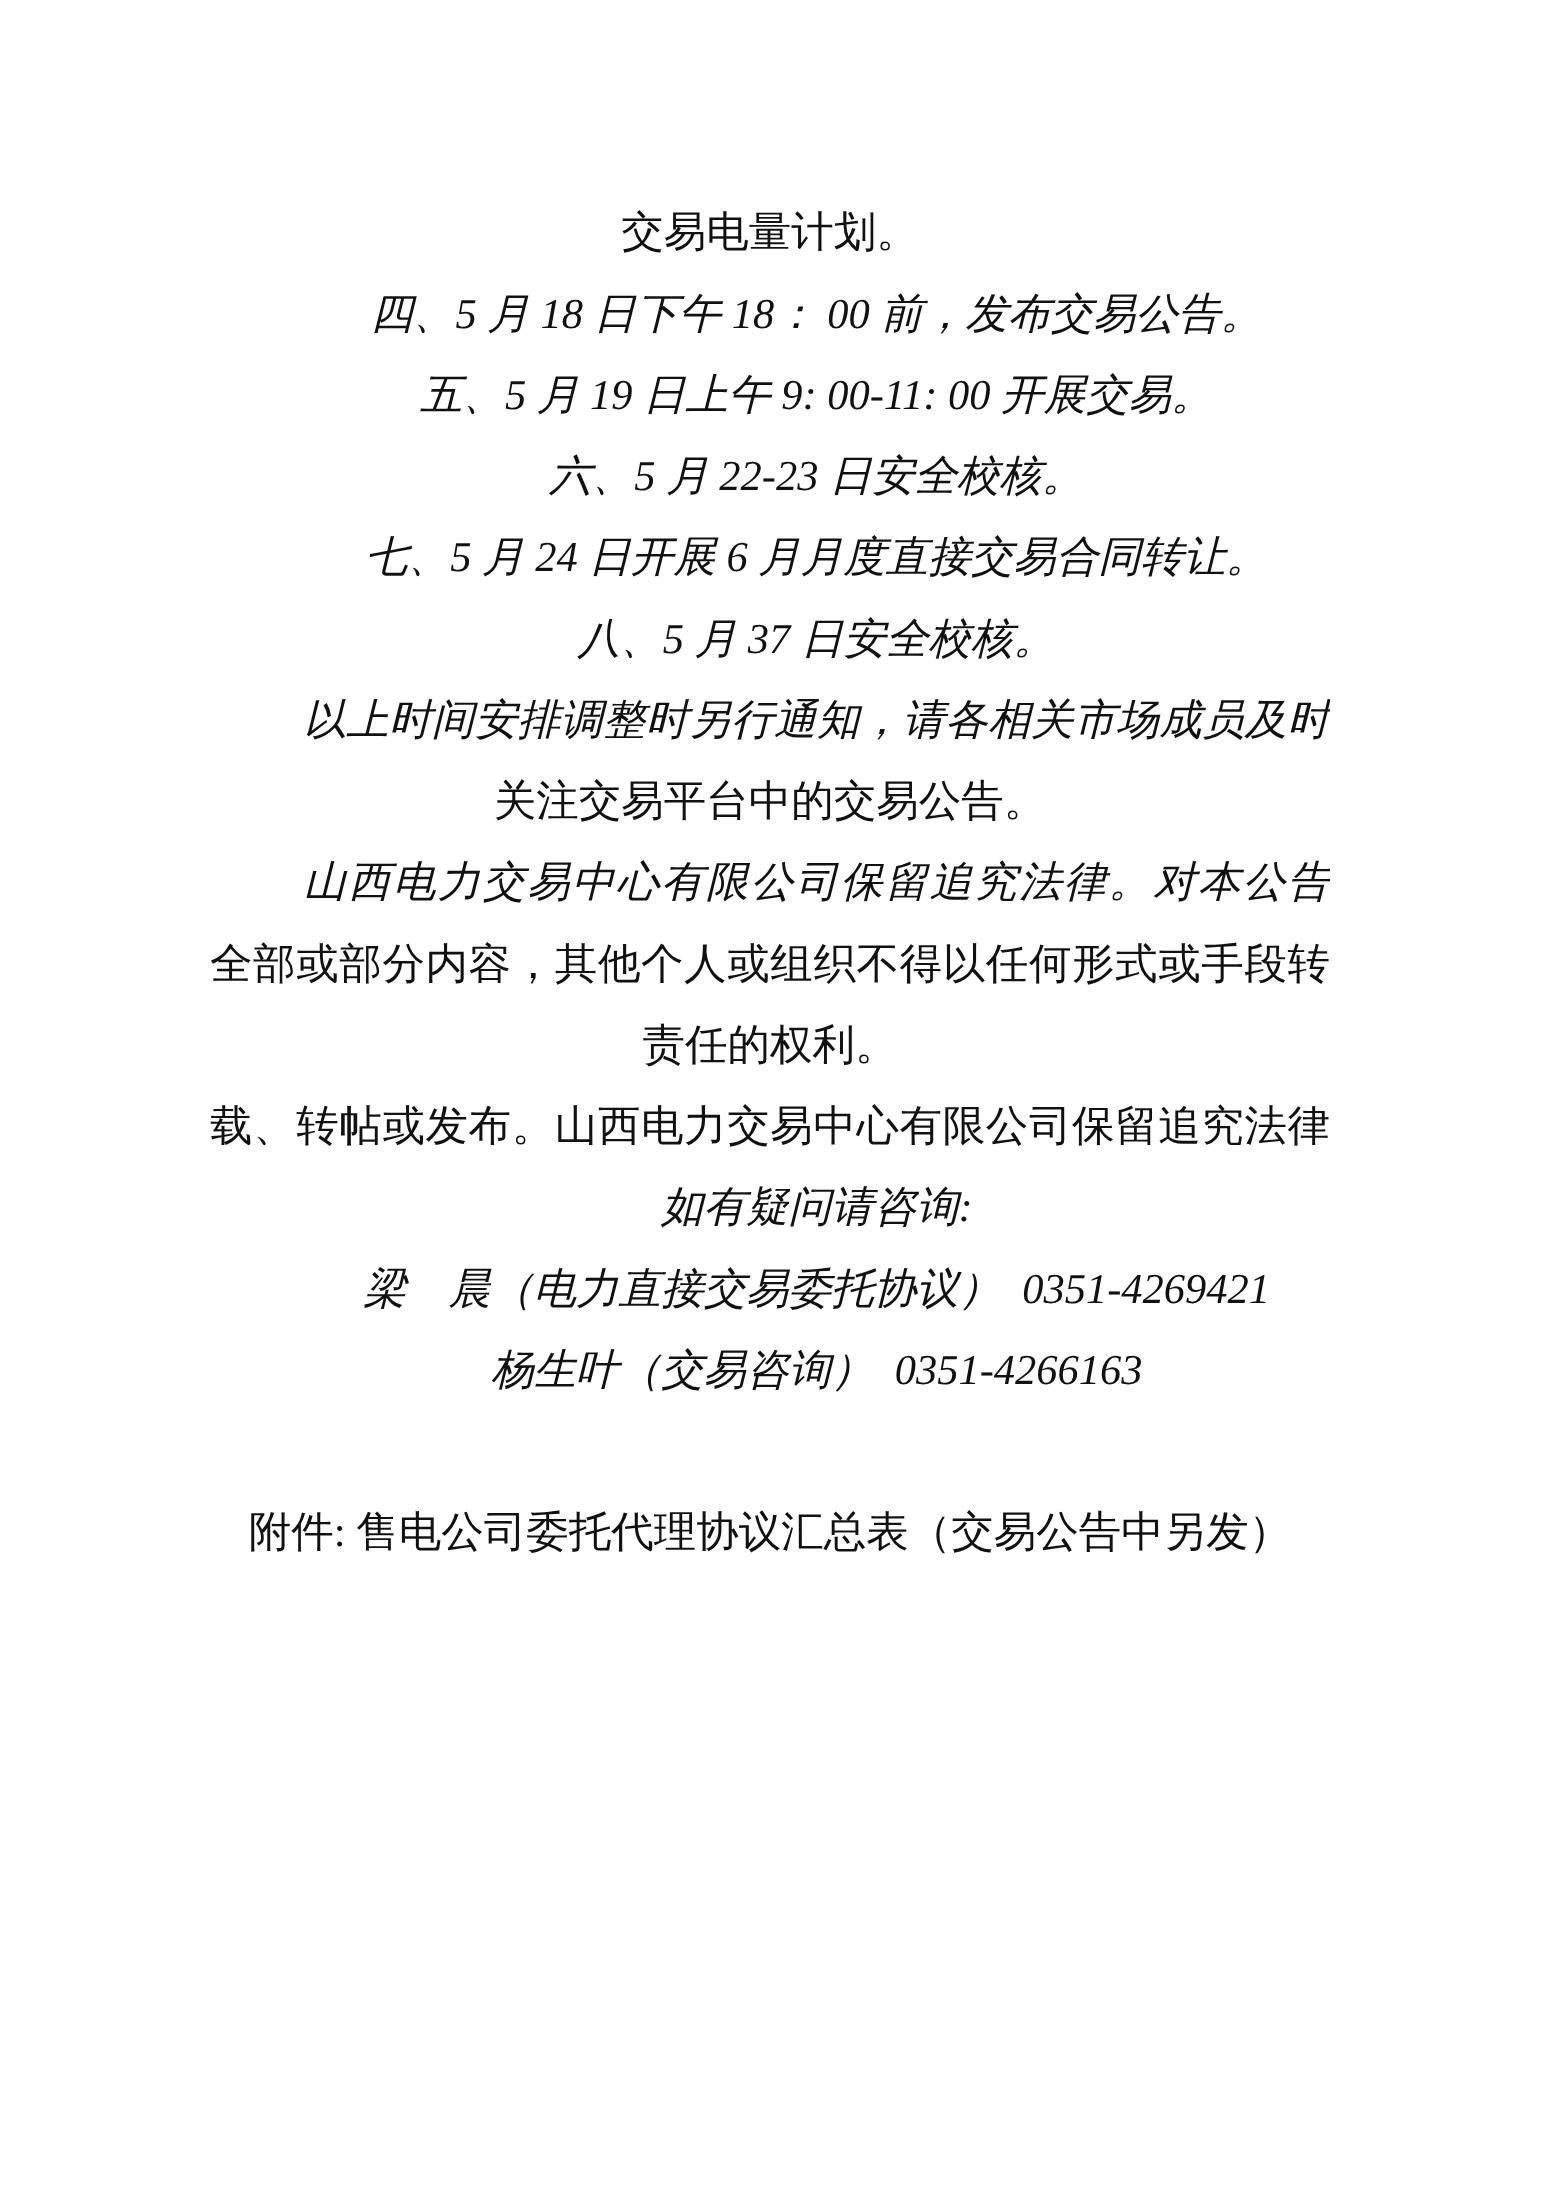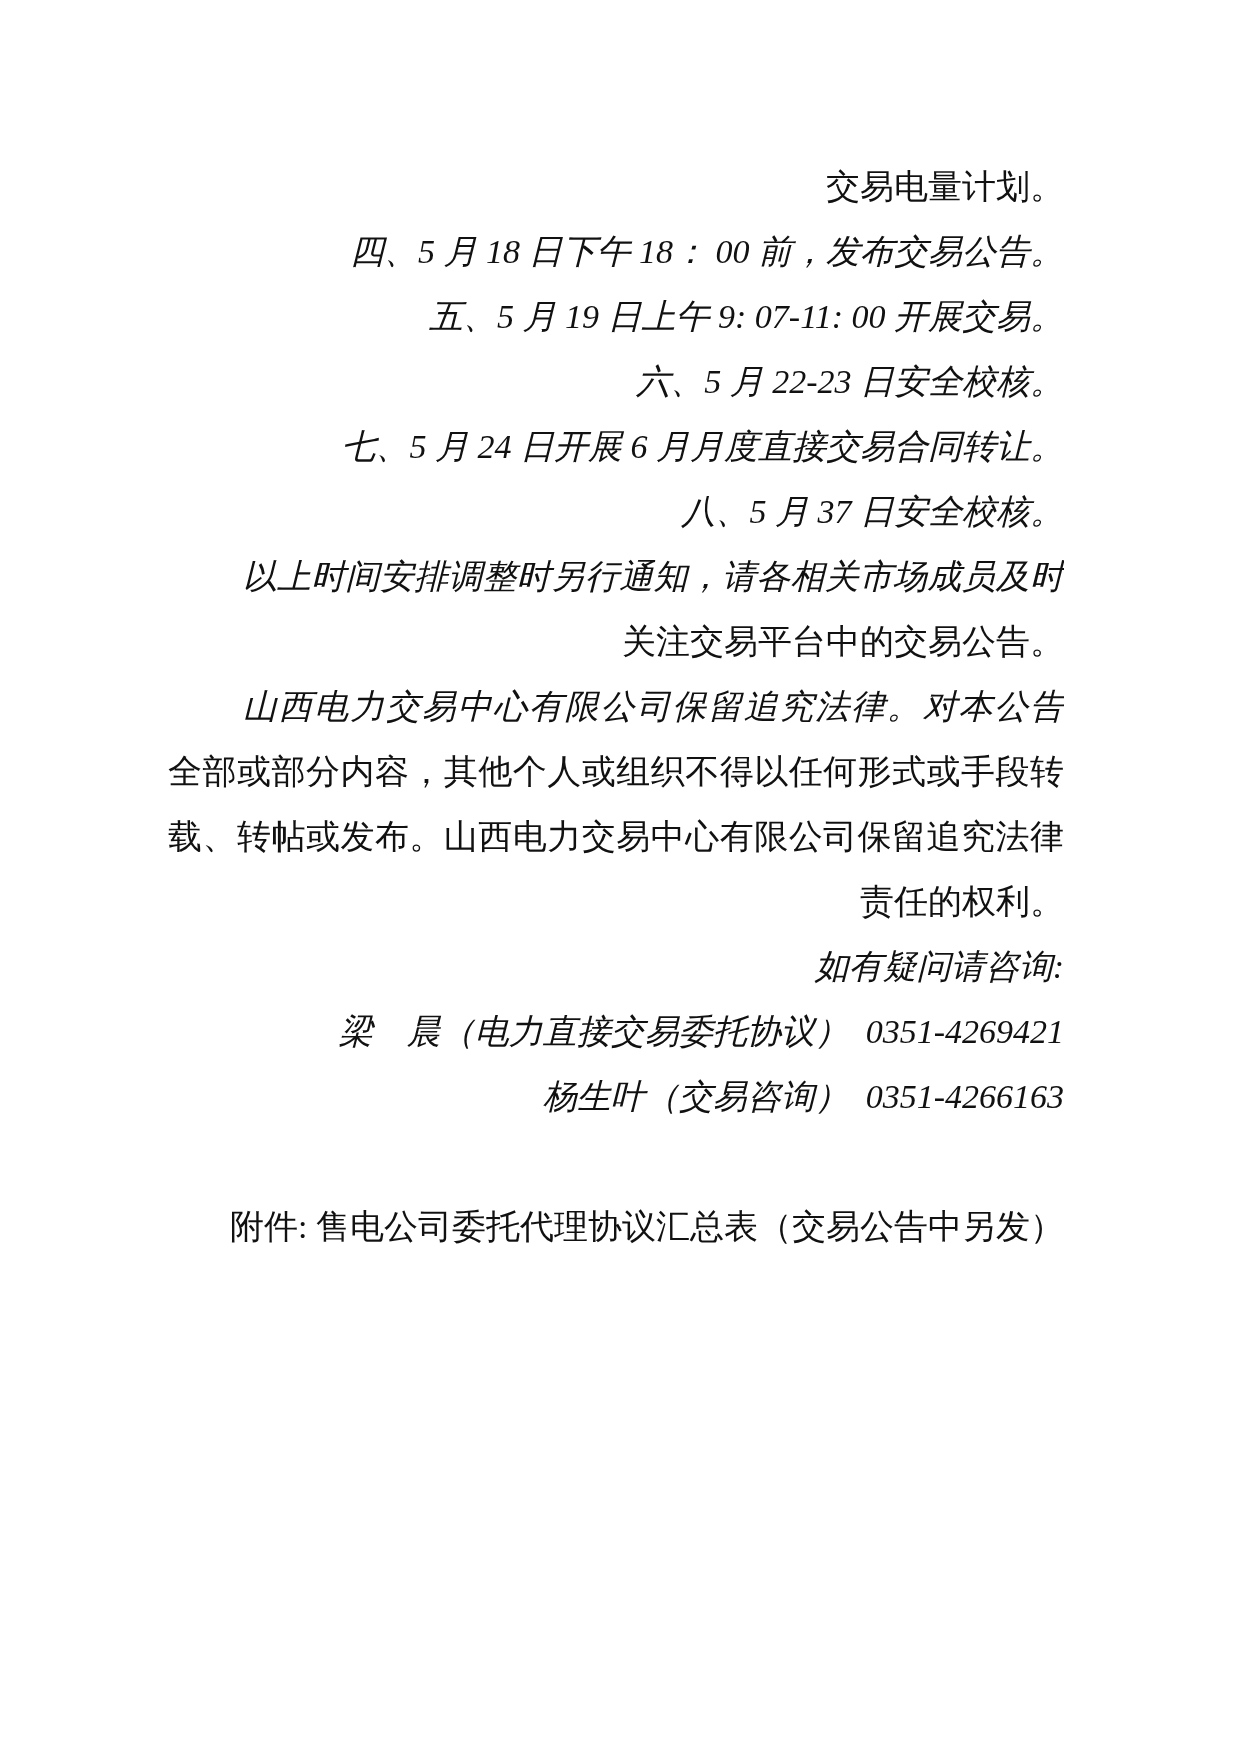--- a/index.html
+++ b/index.html
@@ -27,21 +27,21 @@
     top: 154px;
     width: 896px;
     font-family: "Liberation Serif", "DejaVu Serif", serif;
     font-size: 34px;
     line-height: 65px;
     color: #111111;
   }
   .line {
     height: 65px;
     white-space: pre;
-    text-align: right;
+    text-align: center;
   }
   .line.indent {
     text-indent: 2.2em;
     font-style: italic;
   }
   .line.justify {
     white-space: normal;
     text-align: justify;
     text-align-last: justify;
     overflow: hidden;
@@ -50,29 +50,29 @@
     height: 65px;
   }
 </style>
 </head>
 <body>
 
 <div class="page">
   <div class="doc-body">
       <div class="line">交易电量计划。</div>
       <div class="line indent">四、5 月 18 日下午 18： 00 前，发布交易公告。</div>
-      <div class="line indent">五、5 月 19 日上午 9: 07-11: 00 开展交易。</div>
+      <div class="line indent">五、5 月 19 日上午 9: 00-11: 00 开展交易。</div>
       <div class="line indent">六、5 月 22-23 日安全校核。</div>
       <div class="line indent">七、5 月 24 日开展 6 月月度直接交易合同转让。</div>
       <div class="line indent">八、5 月 37 日安全校核。</div>
       <div class="line indent justify">以上时间安排调整时另行通知，请各相关市场成员及时</div>
       <div class="line">关注交易平台中的交易公告。</div>
       <div class="line indent justify">山西电力交易中心有限公司保留追究法律。对本公告</div>
       <div class="line justify">全部或部分内容，其他个人或组织不得以任何形式或手段转</div>
+      <div class="line">责任的权利。</div>
       <div class="line justify">载、转帖或发布。山西电力交易中心有限公司保留追究法律</div>
-      <div class="line">责任的权利。</div>
       <div class="line indent">如有疑问请咨询:</div>
       <div class="line indent">梁　晨（电力直接交易委托协议）  0351-4269421</div>
       <div class="line indent">杨生叶（交易咨询）  0351-4266163</div>
       <div class="line blank"></div>
       <div class="line">附件: 售电公司委托代理协议汇总表（交易公告中另发）</div>
     </div>
 </div>
 
 </body></html>

